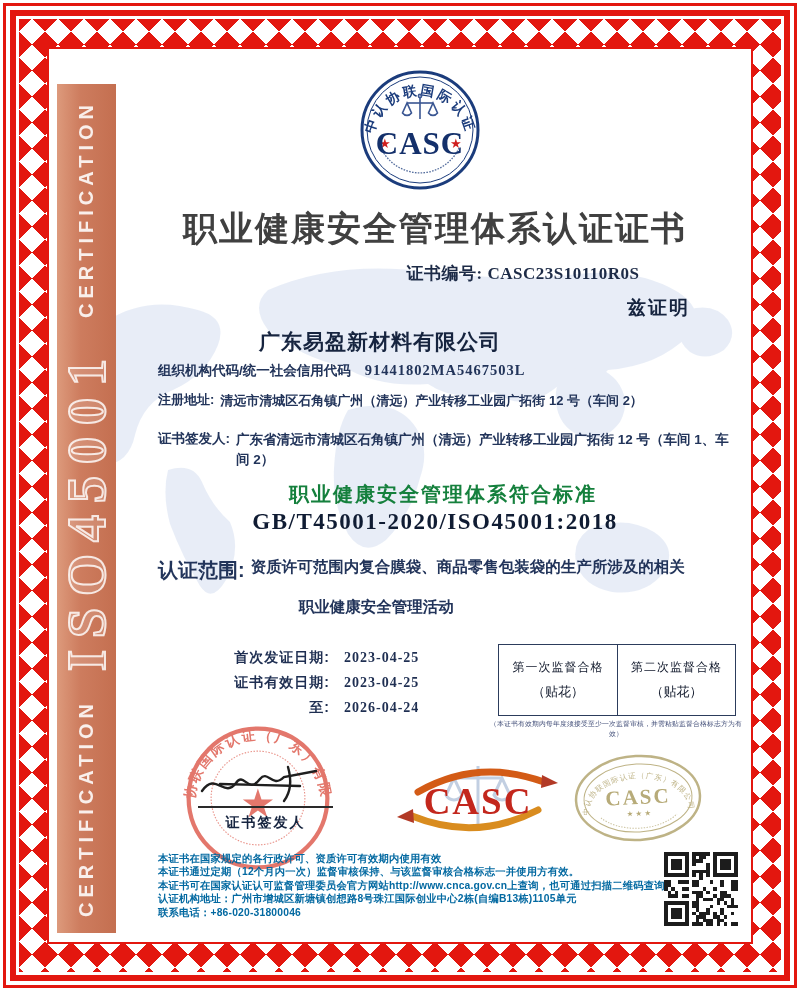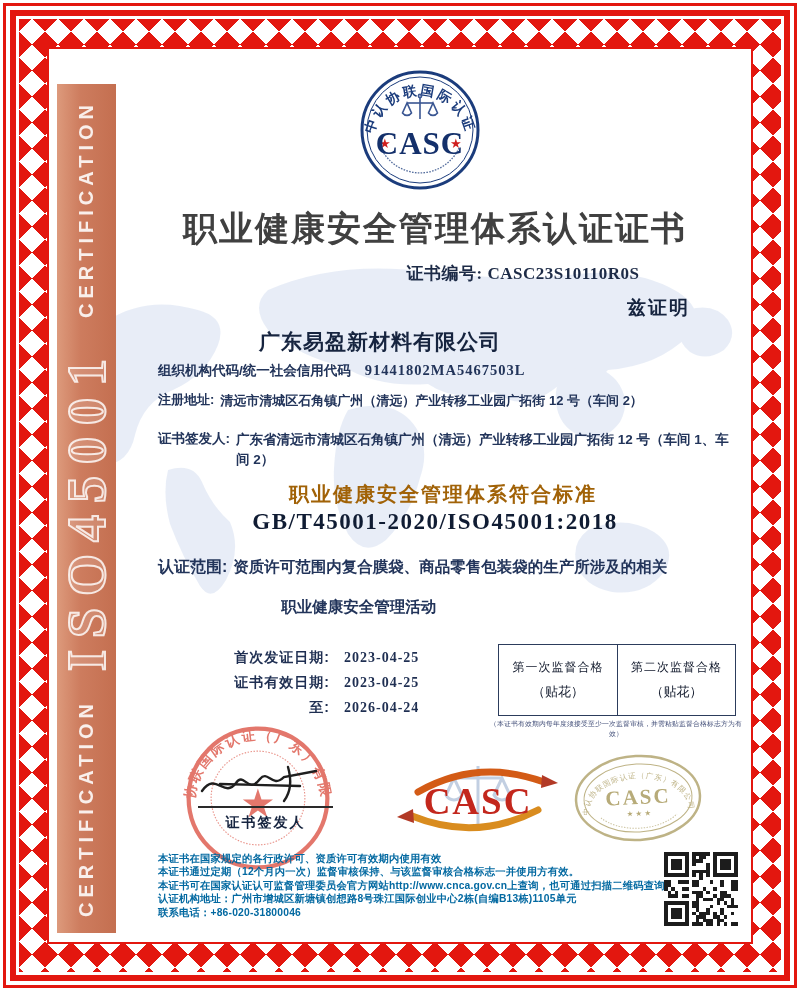--- a/index.html
+++ b/index.html
@@ -38,25 +38,25 @@
     font-size:21px;font-weight:700;color:#16243f;letter-spacing:1px;}
   .row{position:absolute;left:158px;right:58px;display:flex;color:#22345a;}
   .row-org{top:362px;font-size:13.5px;}
   .row-org .lbl{font-weight:700;margin-right:14px;white-space:nowrap;}
   .row-org .val{font-weight:700;letter-spacing:1px;font-family:"Liberation Serif",serif;font-size:14.5px;}
   .row-reg{top:391px;font-size:13px;}
   .row-biz{top:430px;font-size:13.5px;}
   .row .lbl2{font-weight:700;margin-right:6px;white-space:nowrap;}
   .row .val2{font-weight:700;line-height:20px;}
   .t-std1{position:absolute;left:118px;right:32px;top:481px;text-align:center;
-    font-size:20px;font-weight:700;color:#a16207;letter-spacing:2px;}
+    font-size:20px;font-weight:700;color:#15803d;letter-spacing:2px;}
   .t-std2{position:absolute;left:118px;right:48px;top:509px;text-align:center;
     font-family:"Liberation Serif",serif;font-size:23px;font-weight:700;color:#101c33;letter-spacing:1.5px;}
   .row-scope{top:557px;font-size:15.5px;}
-  .row-scope .lbl2{font-size:16px;}
+  .row-scope .lbl2{font-size:20px;}
   .row-scope .val2{font-weight:700;font-size:15.5px;line-height:20px;}
   .scope-l2{margin-top:20px;margin-left:48px;}
   
   .dates{position:absolute;left:158px;top:645px;width:300px;font-size:14px;color:#1f2f52;}
   .dates .drow{display:flex;height:25px;align-items:center;}
   .dates .dlbl{width:172px;text-align:right;font-weight:700;letter-spacing:1px;}
   .dates .dval{margin-left:14px;font-weight:700;font-family:"Liberation Serif",serif;letter-spacing:1px;}
   
   .sup{position:absolute;left:498px;top:644px;width:236px;height:70px;display:grid;
     grid-template-columns:1fr 1fr;border:1.3px solid #2c3c5c;}

